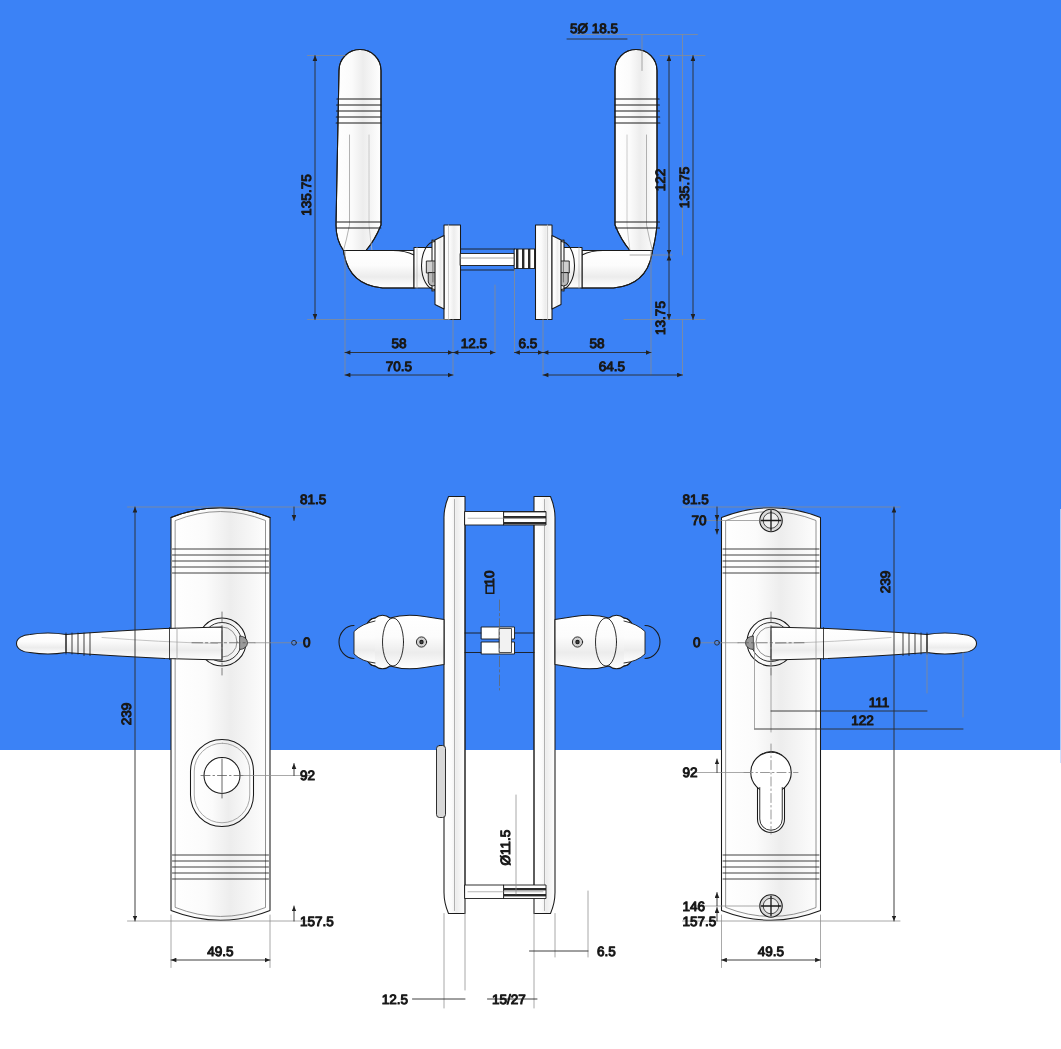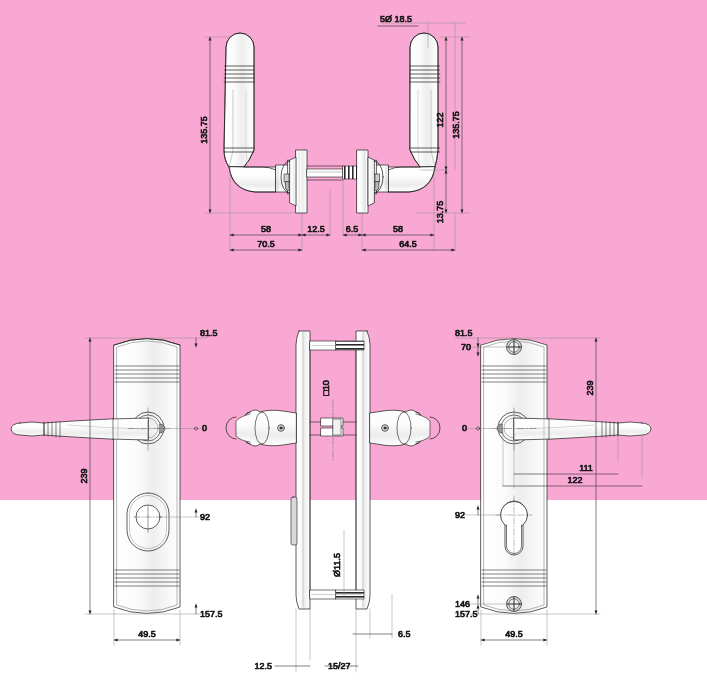--- a/index.html
+++ b/index.html
@@ -1,21 +1,21 @@
 <!DOCTYPE html>
 <html><head>
 <meta charset="utf-8">
 <title>Door Handle Technical Drawing</title>
 <style>
   html,body{margin:0;padding:0;background:#ffffff;}
   body{
     font-family:"Liberation Sans", sans-serif;
     width:707px;height:699px;overflow:hidden;position:relative;
   }
-  #sheet{position:relative;width:707px;height:500px;background:#f9a8d4;}
+  #sheet{position:relative;width:707px;height:500px;background:#3b82f6;}
   svg{display:block;}
   .dimtxt{font-family:"Liberation Sans", sans-serif;font-size:9px;fill:#000;}
 </style>
 </head>
 <body>
 
 <div id="sheet">
 <svg width="707" height="699" viewBox="0 0 707 699" xmlns="http://www.w3.org/2000/svg">
 
   <defs>

